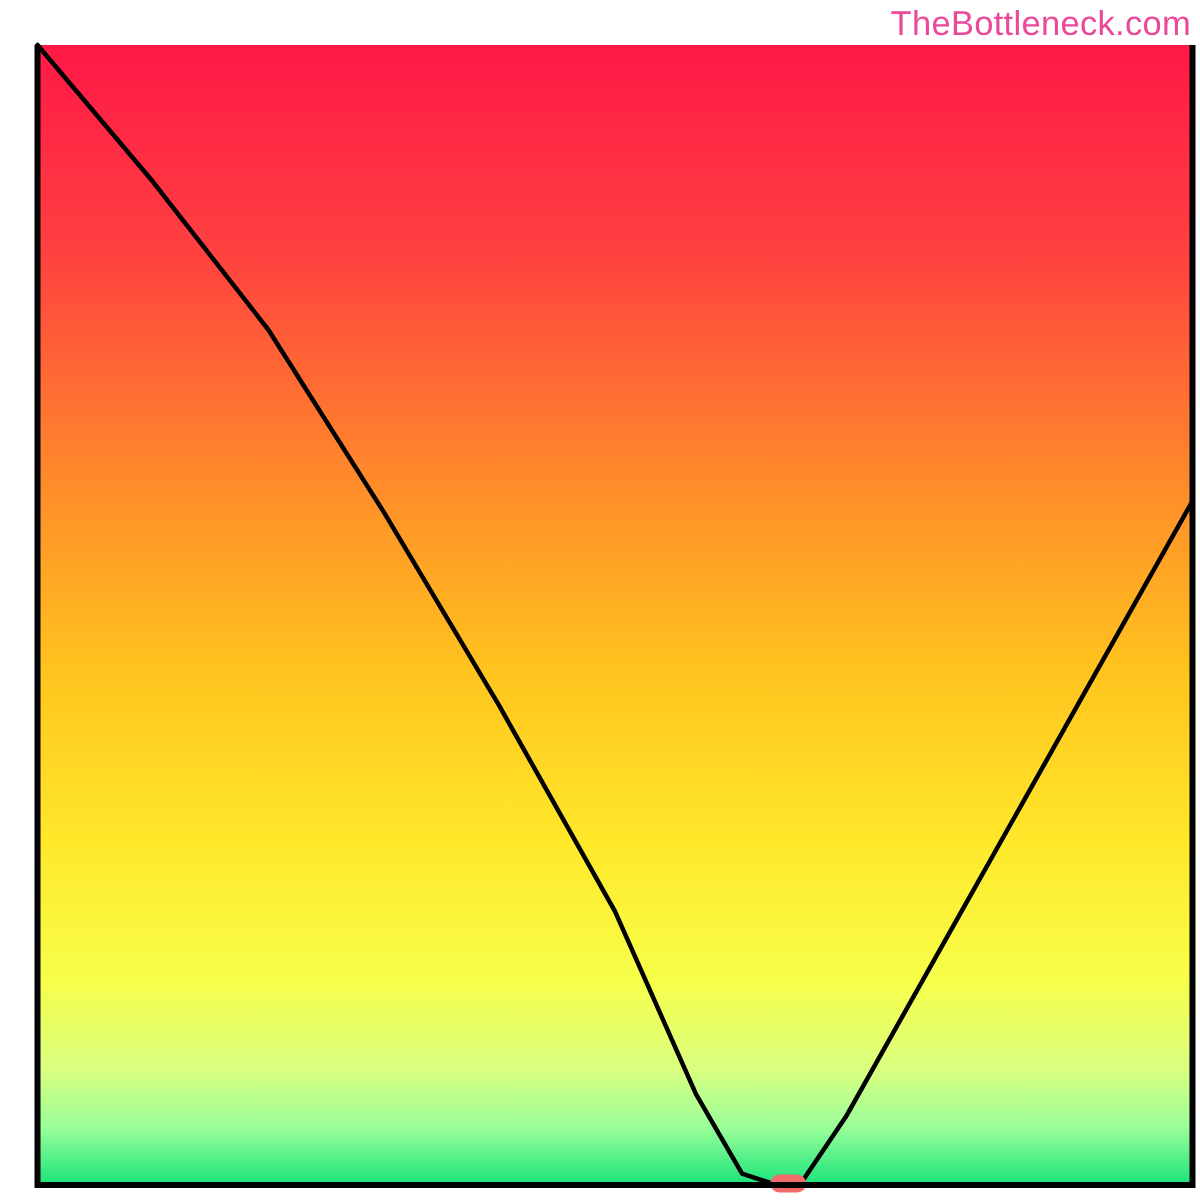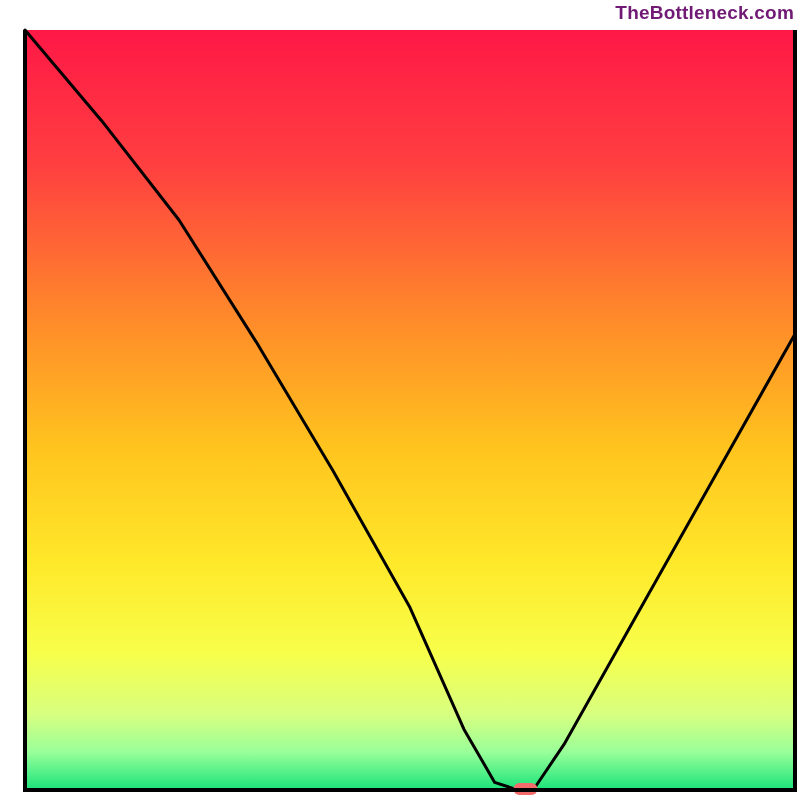--- a/index.html
+++ b/index.html
@@ -12,23 +12,23 @@
   }
   .container {
     position: relative;
     width: 800px;
     height: 800px;
   }
   .watermark {
     position: absolute;
     top: 2px;
     right: 6px;
-    font-size: 19px;
-    font-weight: 700;
-    color: #701a75;
+    font-size: 23px;
+    font-weight: 400;
+    color: #ec4899;
     letter-spacing: 0.2px;
   }
   svg {
     display: block;
   }
 </style>
 </head>
 <body>
 
 <div class="container">

